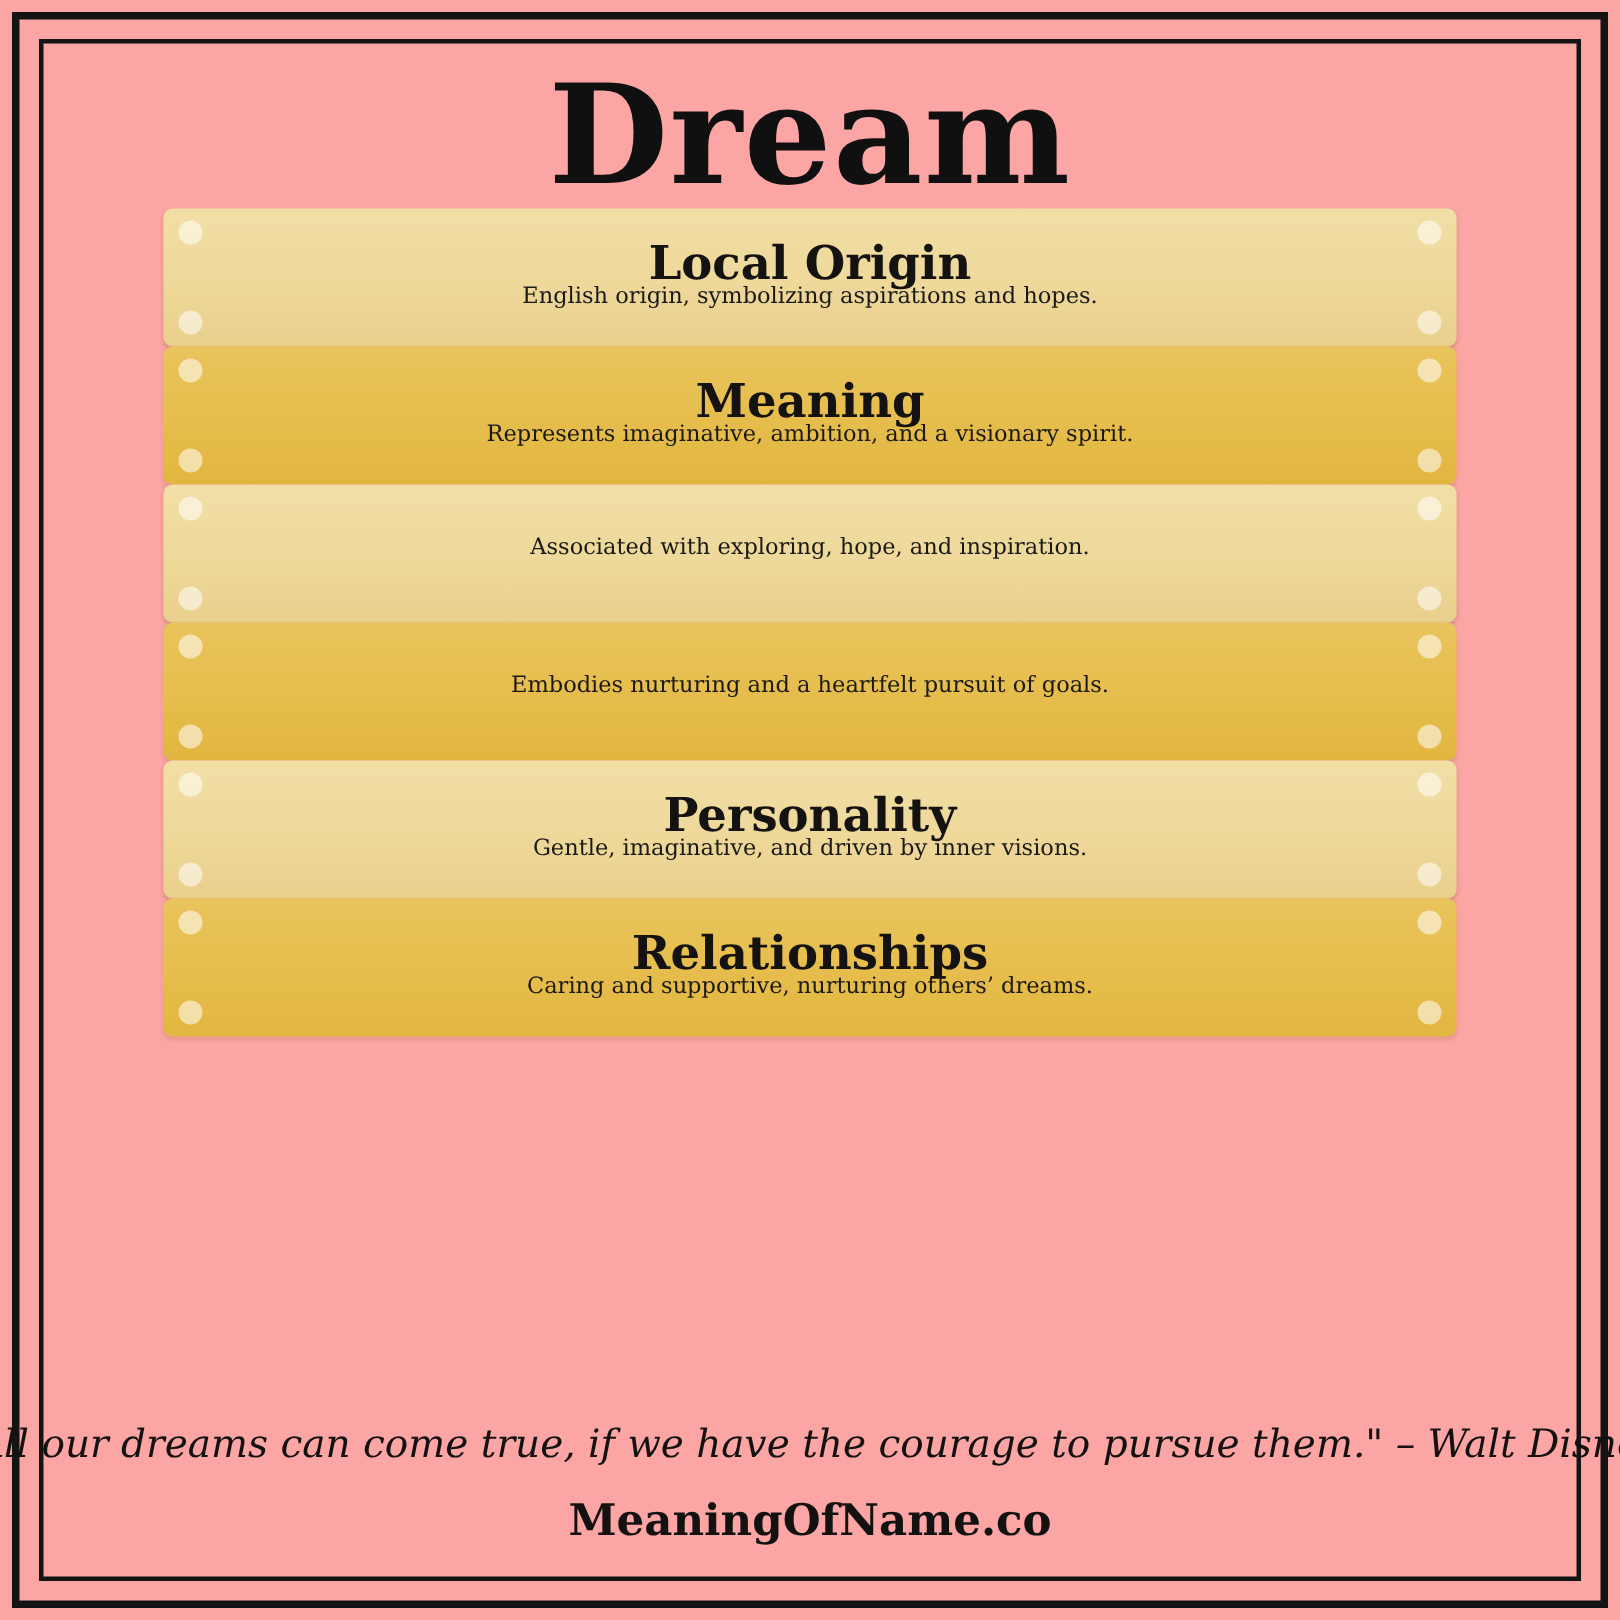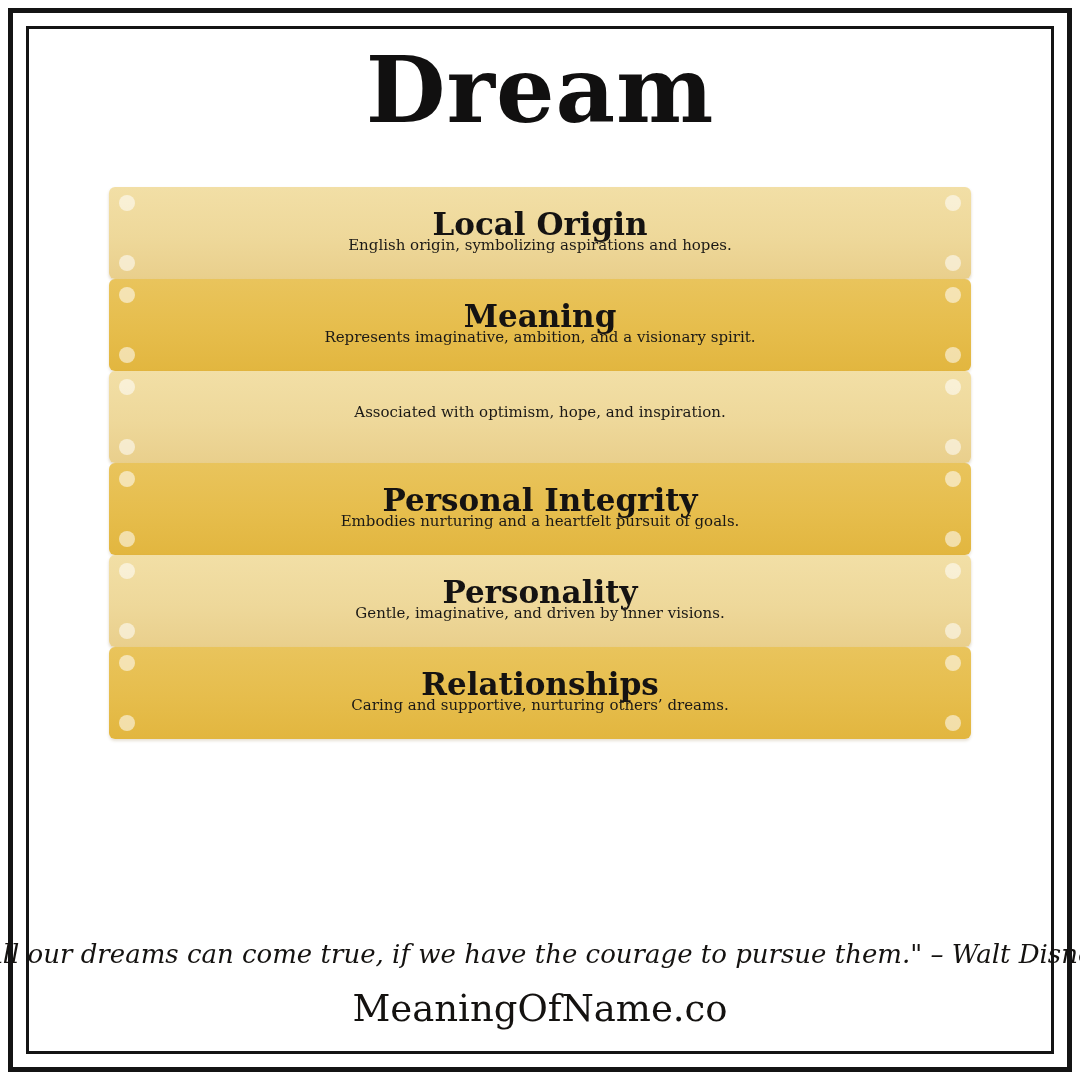--- a/index.html
+++ b/index.html
@@ -8,21 +8,21 @@
     padding: 0;
     width: 1080px;
     height: 1080px;
     background: #e8b83c;
     font-family: "Liberation Serif", serif;
   }
   .card {
     position: relative;
     width: 1080px;
     height: 1080px;
-    background: #ffffff;
+    background: #fca5a5;
     padding: 10px;
   }
   
   .frame-outer {
     position: absolute;
     left: 8px; top: 8px; right: 8px; bottom: 8px;
     border: 5px solid #141414;
   }
   .frame-inner {
     position: absolute;
@@ -40,21 +40,20 @@
     margin-top: 8px;
     font-size: 92px;
     font-weight: bold;
     letter-spacing: 1px;
     color: #111010;
     font-family: "DejaVu Serif", serif;
     line-height: 1.05;
     text-align: center;
   }
   .rows {
-    margin-top: 48px;
     width: 862px;
     display: flex;
     flex-direction: column;
     gap: 0px;
   }
   .row {
     position: relative;
     height: 92px;
     border-radius: 6px;
     display: flex;
@@ -112,22 +111,22 @@
   .quote {
     font-size: 26px;
     font-style: italic;
     color: #141210;
     font-family: "DejaVu Serif", serif;
     white-space: nowrap;
     text-align: center;
   }
   .brand {
     margin-top: 18px;
-    font-size: 37px;
-    font-weight: normal;
+    font-size: 29px;
+    font-weight: bold;
     color: #141210;
     font-family: "DejaVu Serif", serif;
     text-align: center;
   }
 </style>
 </head>
 <body>
 
 <div class="card">
   <div class="frame-outer"></div>
@@ -154,29 +153,28 @@
         <span class="rivet br"></span>
         <div class="row-title">Meaning</div>
         <div class="row-desc">Represents imaginative, ambition, and a visionary spirit.</div>
       </div>
 
       <div class="row light">
         <span class="rivet tl"></span>
         <span class="rivet tr"></span>
         <span class="rivet bl"></span>
         <span class="rivet br"></span>
-        <div class="row-desc">Associated with optimism, hope, and inspiration.</div>
+        <div class="row-desc">Associated with exploring, hope, and inspiration.</div>
       </div>
 
       <div class="row dark">
         <span class="rivet tl"></span>
         <span class="rivet tr"></span>
         <span class="rivet bl"></span>
         <span class="rivet br"></span>
-        <div class="row-title">Personal Integrity</div>
         <div class="row-desc">Embodies nurturing and a heartfelt pursuit of goals.</div>
       </div>
 
       <div class="row light">
         <span class="rivet tl"></span>
         <span class="rivet tr"></span>
         <span class="rivet bl"></span>
         <span class="rivet br"></span>
         <div class="row-title">Personality</div>
         <div class="row-desc">Gentle, imaginative, and driven by inner visions.</div>

